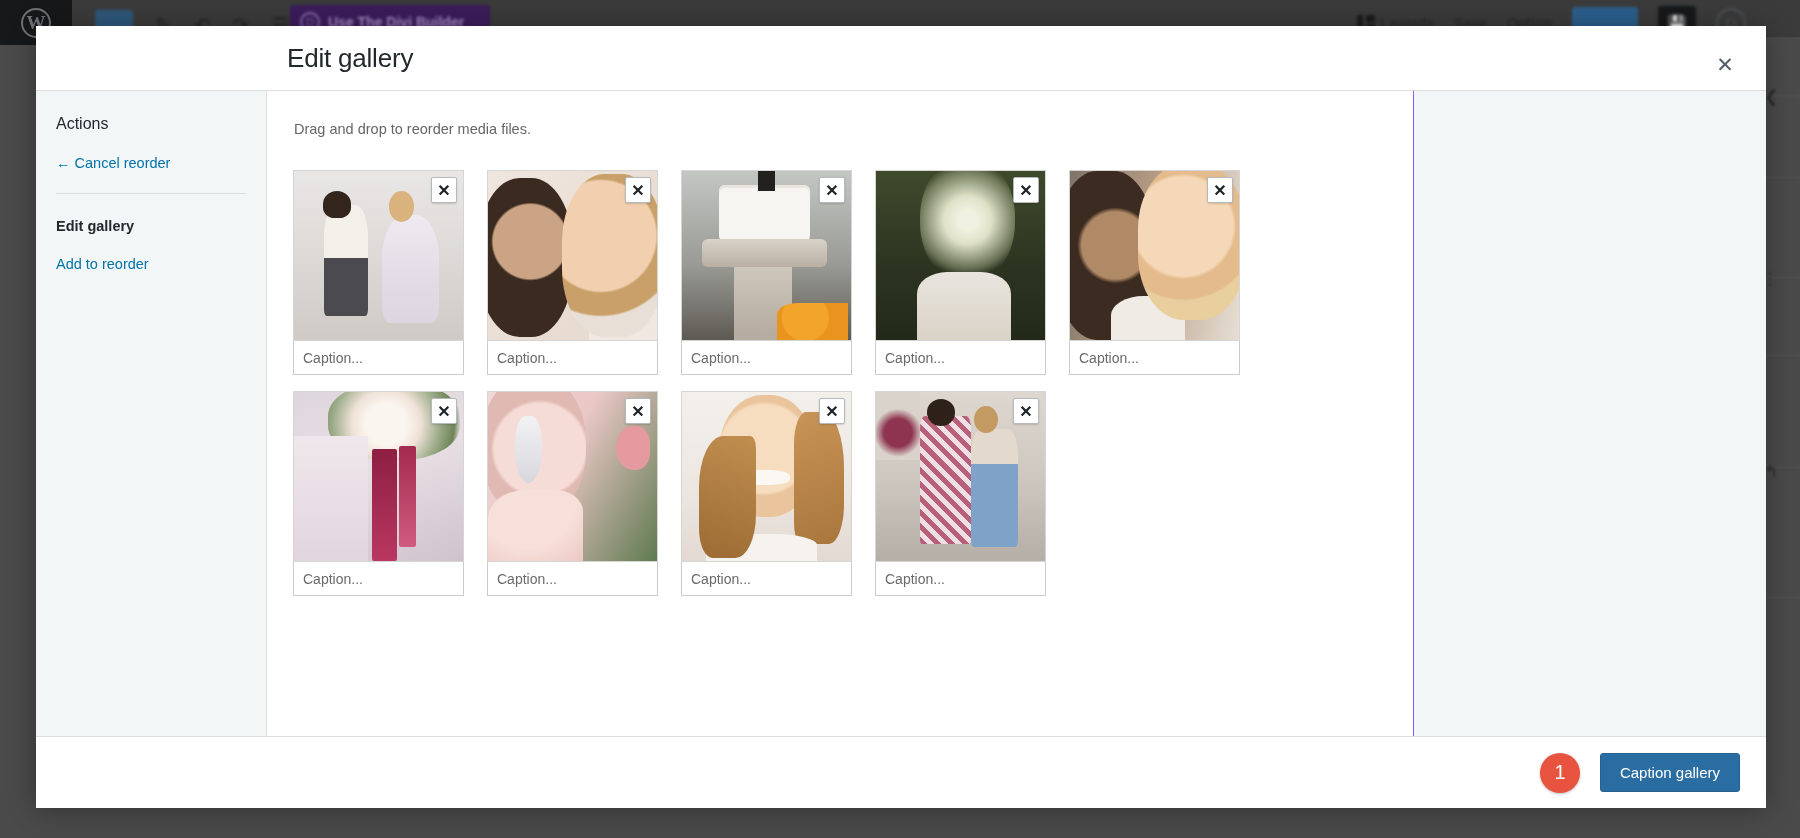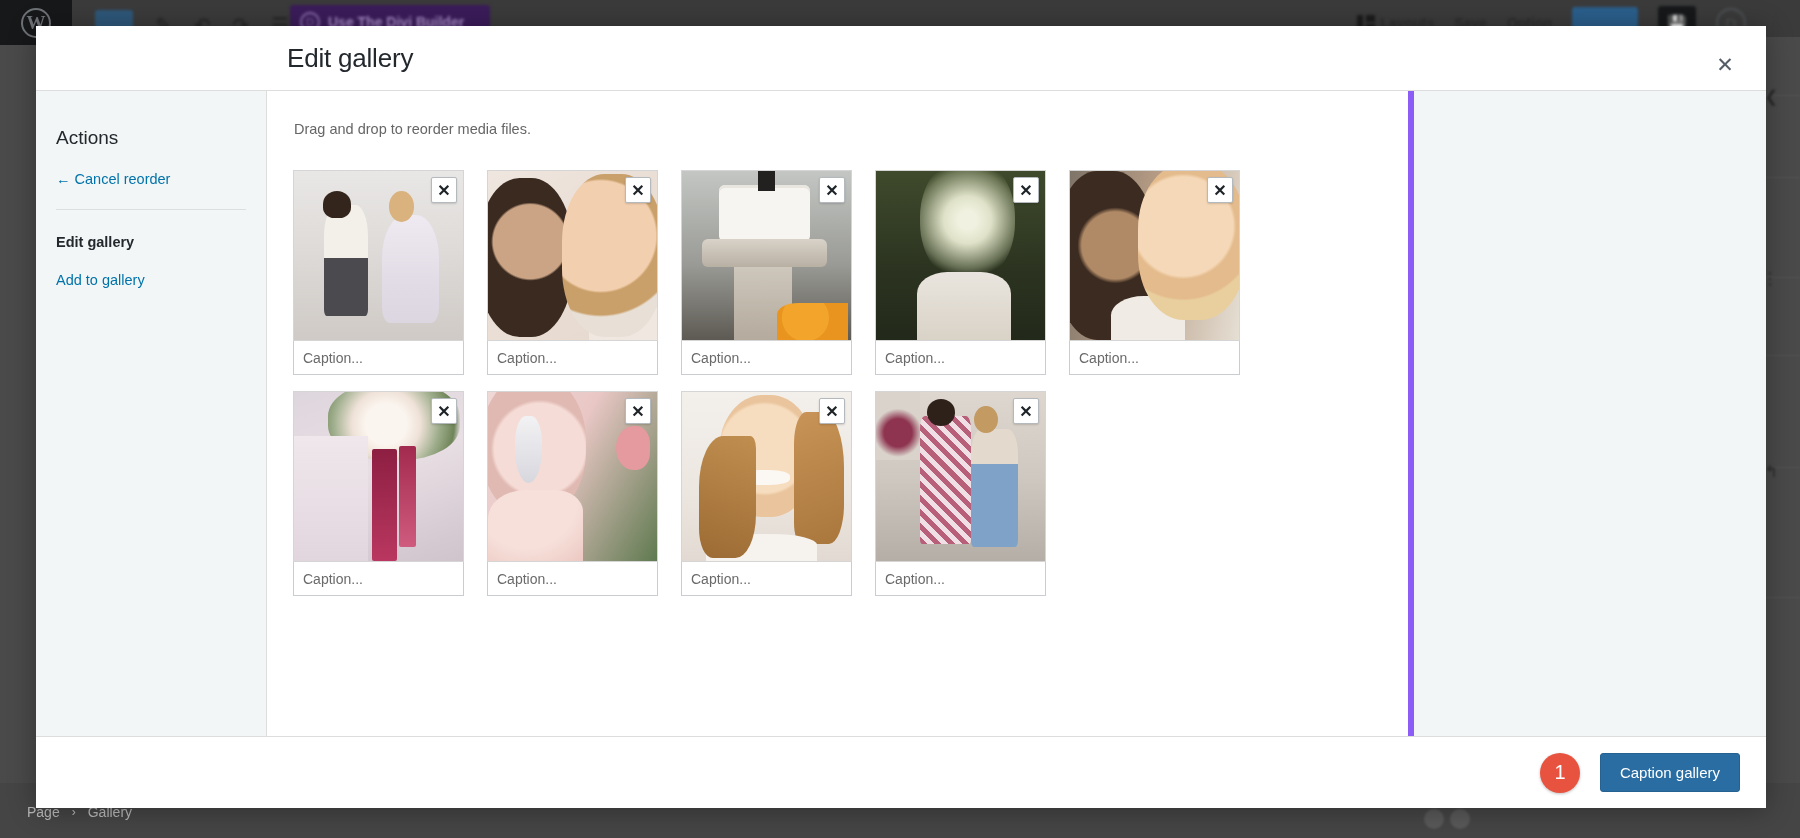--- a/index.html
+++ b/index.html
@@ -204,25 +204,24 @@
 
   
   .side-menu {
     width: 231px;
     flex: 0 0 231px;
     background: #f3f6f6;
     border-right: 1px solid #ddd;
     padding: 24px 20px 0 20px;
   }
   .side-heading {
-    font-size: 19px;
+    font-size: 16px;
     color: #23282d;
     font-weight: normal;
     margin-bottom: 22px;
-    margin-top: 12px;
   }
   .side-link {
     display: block;
     font-size: 14.5px;
     color: #0073aa;
     text-decoration: none;
     cursor: pointer;
     margin-bottom: 22px;
   }
   .side-sep {
@@ -236,21 +235,21 @@
     font-weight: bold;
     margin-bottom: 22px;
   }
 
   
   .content-wrap { flex: 1; display: flex; min-width: 0; }
   .gallery-pane {
     flex: 1;
     min-width: 0;
     background: #fff;
-    border-right: 6px solid #8b5cf6;
+    border-right: 1px solid #8b5cf6;
     padding: 30px 26px 0 26px;
     overflow: hidden;
   }
   .hint {
     font-size: 14.5px;
     color: #666;
     margin-bottom: 33px;
     padding-left: 1px;
   }
   .grid {
@@ -475,48 +474,37 @@
       <i style="top:240px"></i>
     <i style="top:318px"></i>
       <i style="top:430px"></i>
       <i style="top:560px"></i>
     <span class="bg-chev" style="top:50px">❮</span>
     <span class="bg-chev" style="top:232px">⋮</span>
     <span class="bg-chev" style="top:425px">↰</span>
   </div>
   <div class="bg-card"></div>
 
-  <div class="bg-bottombar">
-    <div class="bg-breadcrumb">
-      <span>Page</span>
-      <span class="sep">›</span>
-      <span>Gallery</span>
-    </div>
-    <div class="bg-smallicons">
-      <span></span>
-      <span></span>
-    </div>
-  </div>
 </div>
 
 <div id="modal">
 
   <div class="modal-header">
     <h1 class="modal-title">Edit gallery</h1>
     <button class="modal-close">✕</button>
   </div>
 
   <div class="modal-body">
 
     <div class="side-menu">
       <div class="side-heading">Actions</div>
       <a class="side-link">← Cancel reorder</a>
       <div class="side-sep"></div>
       <div class="side-current">Edit gallery</div>
-      <a class="side-link">Add to gallery</a>
+      <a class="side-link">Add to reorder</a>
     </div>
 
     <div class="content-wrap">
       <div class="gallery-pane">
         <div class="hint">Drag and drop to reorder media files.</div>
         <div class="grid" id="grid">
             <div class="thumb">
               <div class="thumb-img">
                 <div class="art ph1"><span class="f2"></span><span class="f3"></span><span class="f4"></span></div>
                 <div class="thumb-x">✕</div>

